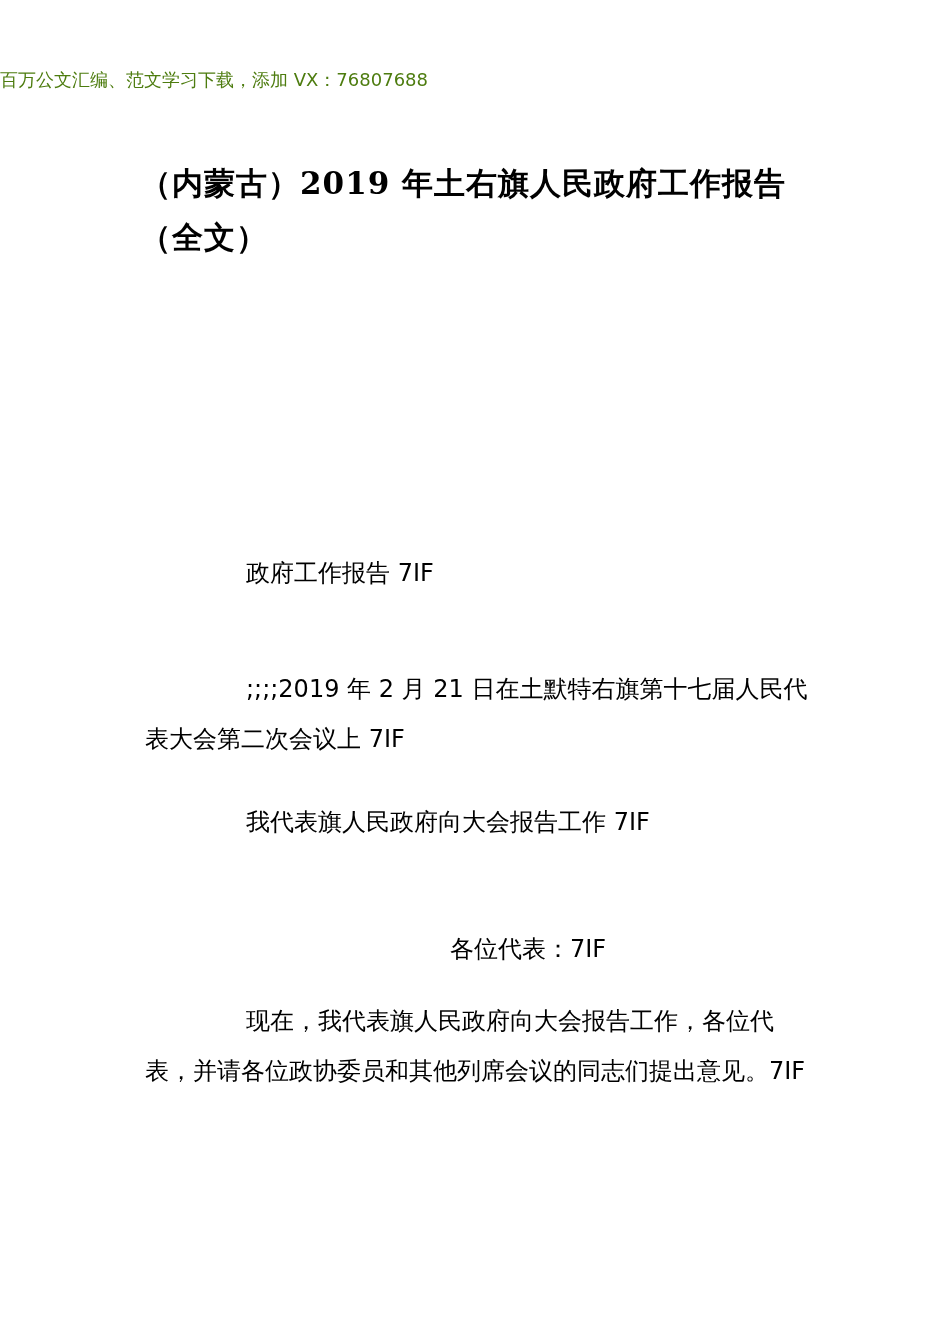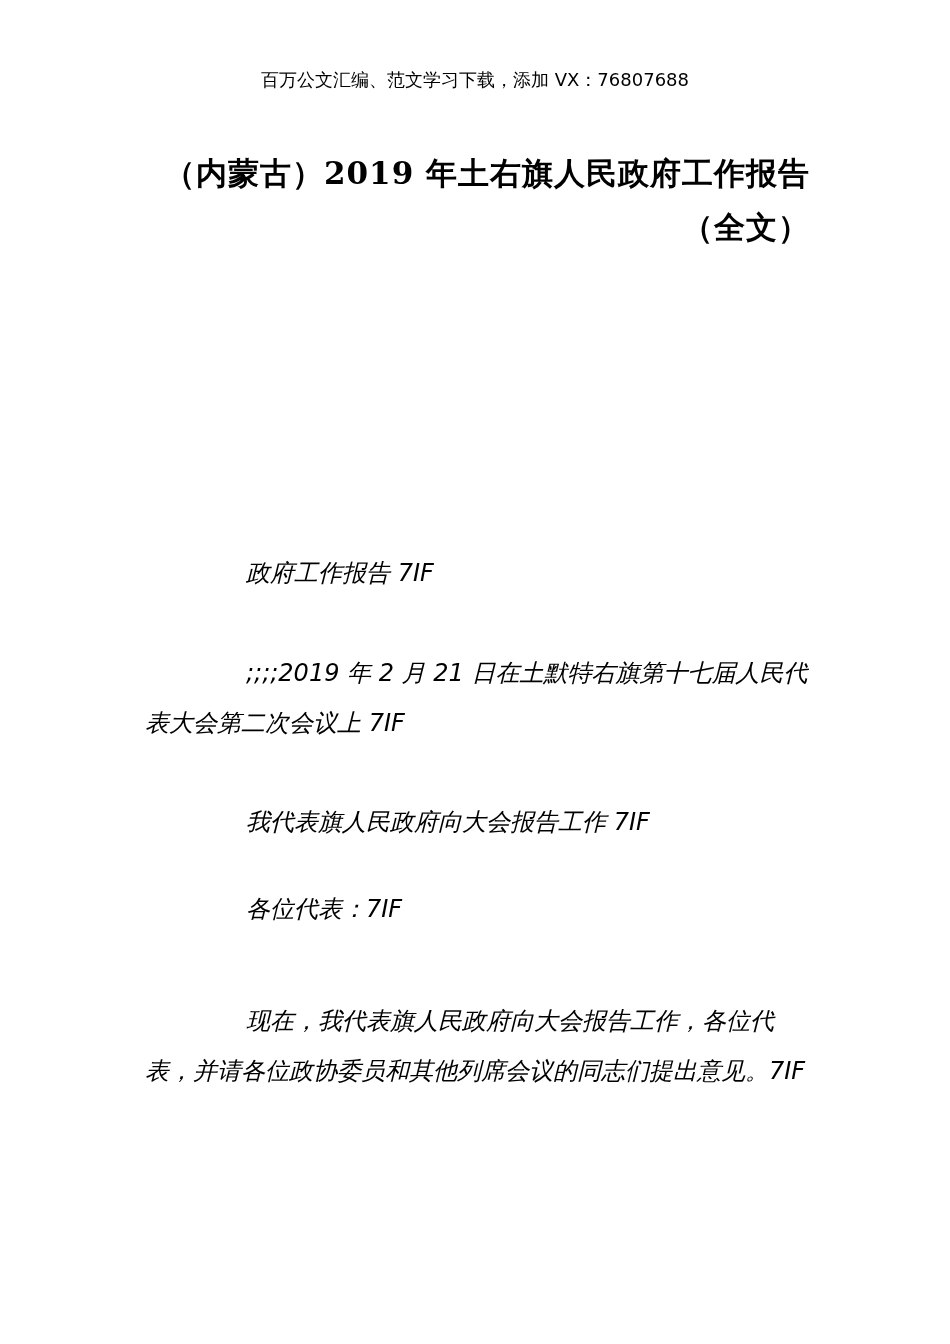--- a/index.html
+++ b/index.html
@@ -13,51 +13,49 @@
     position: relative;
     overflow: hidden;
     font-family: "DejaVu Sans", sans-serif;
     color: #000000;
   }
   .header-note {
     position: absolute;
     top: 68px;
     left: 0;
     width: 950px;
-    text-align: center;
     font-size: 18px;
-    color: #000000;
+    color: #4d7c0f;
     letter-spacing: 0px;
   }
   .doc-title {
     position: absolute;
-    top: 146px;
+    top: 156px;
     left: 140px;
     width: 670px;
-    text-align: right;
+    text-align: left;
     font-family: "DejaVu Serif", serif;
     font-weight: bold;
     font-size: 31px;
     line-height: 54px;
     letter-spacing: 1px;
   }
   .para {
     position: absolute;
     left: 145px;
     width: 665px;
     font-size: 24px;
     line-height: 50px;
     text-indent: 101px;
     word-break: break-all;
-    font-style: italic;
   }
   #p1 { top: 548px; }
-  #p2 { top: 648px; }
+  #p2 { top: 664px; }
   #p3 { top: 797px; }
-  #p4 { top: 884px; }
+  #p4 { top: 924px; text-align: center; }
   #p5 { top: 996px; }
 </style>
 </head>
 <body>
 
 <div class="header-note">百万公文汇编、范文学习下载，添加 VX：76807688</div>
 
 <div class="doc-title">（内蒙古）2019 年土右旗人民政府工作报告（全文）</div>
 
 <div class="para" id="p1">政府工作报告 7IF</div>

